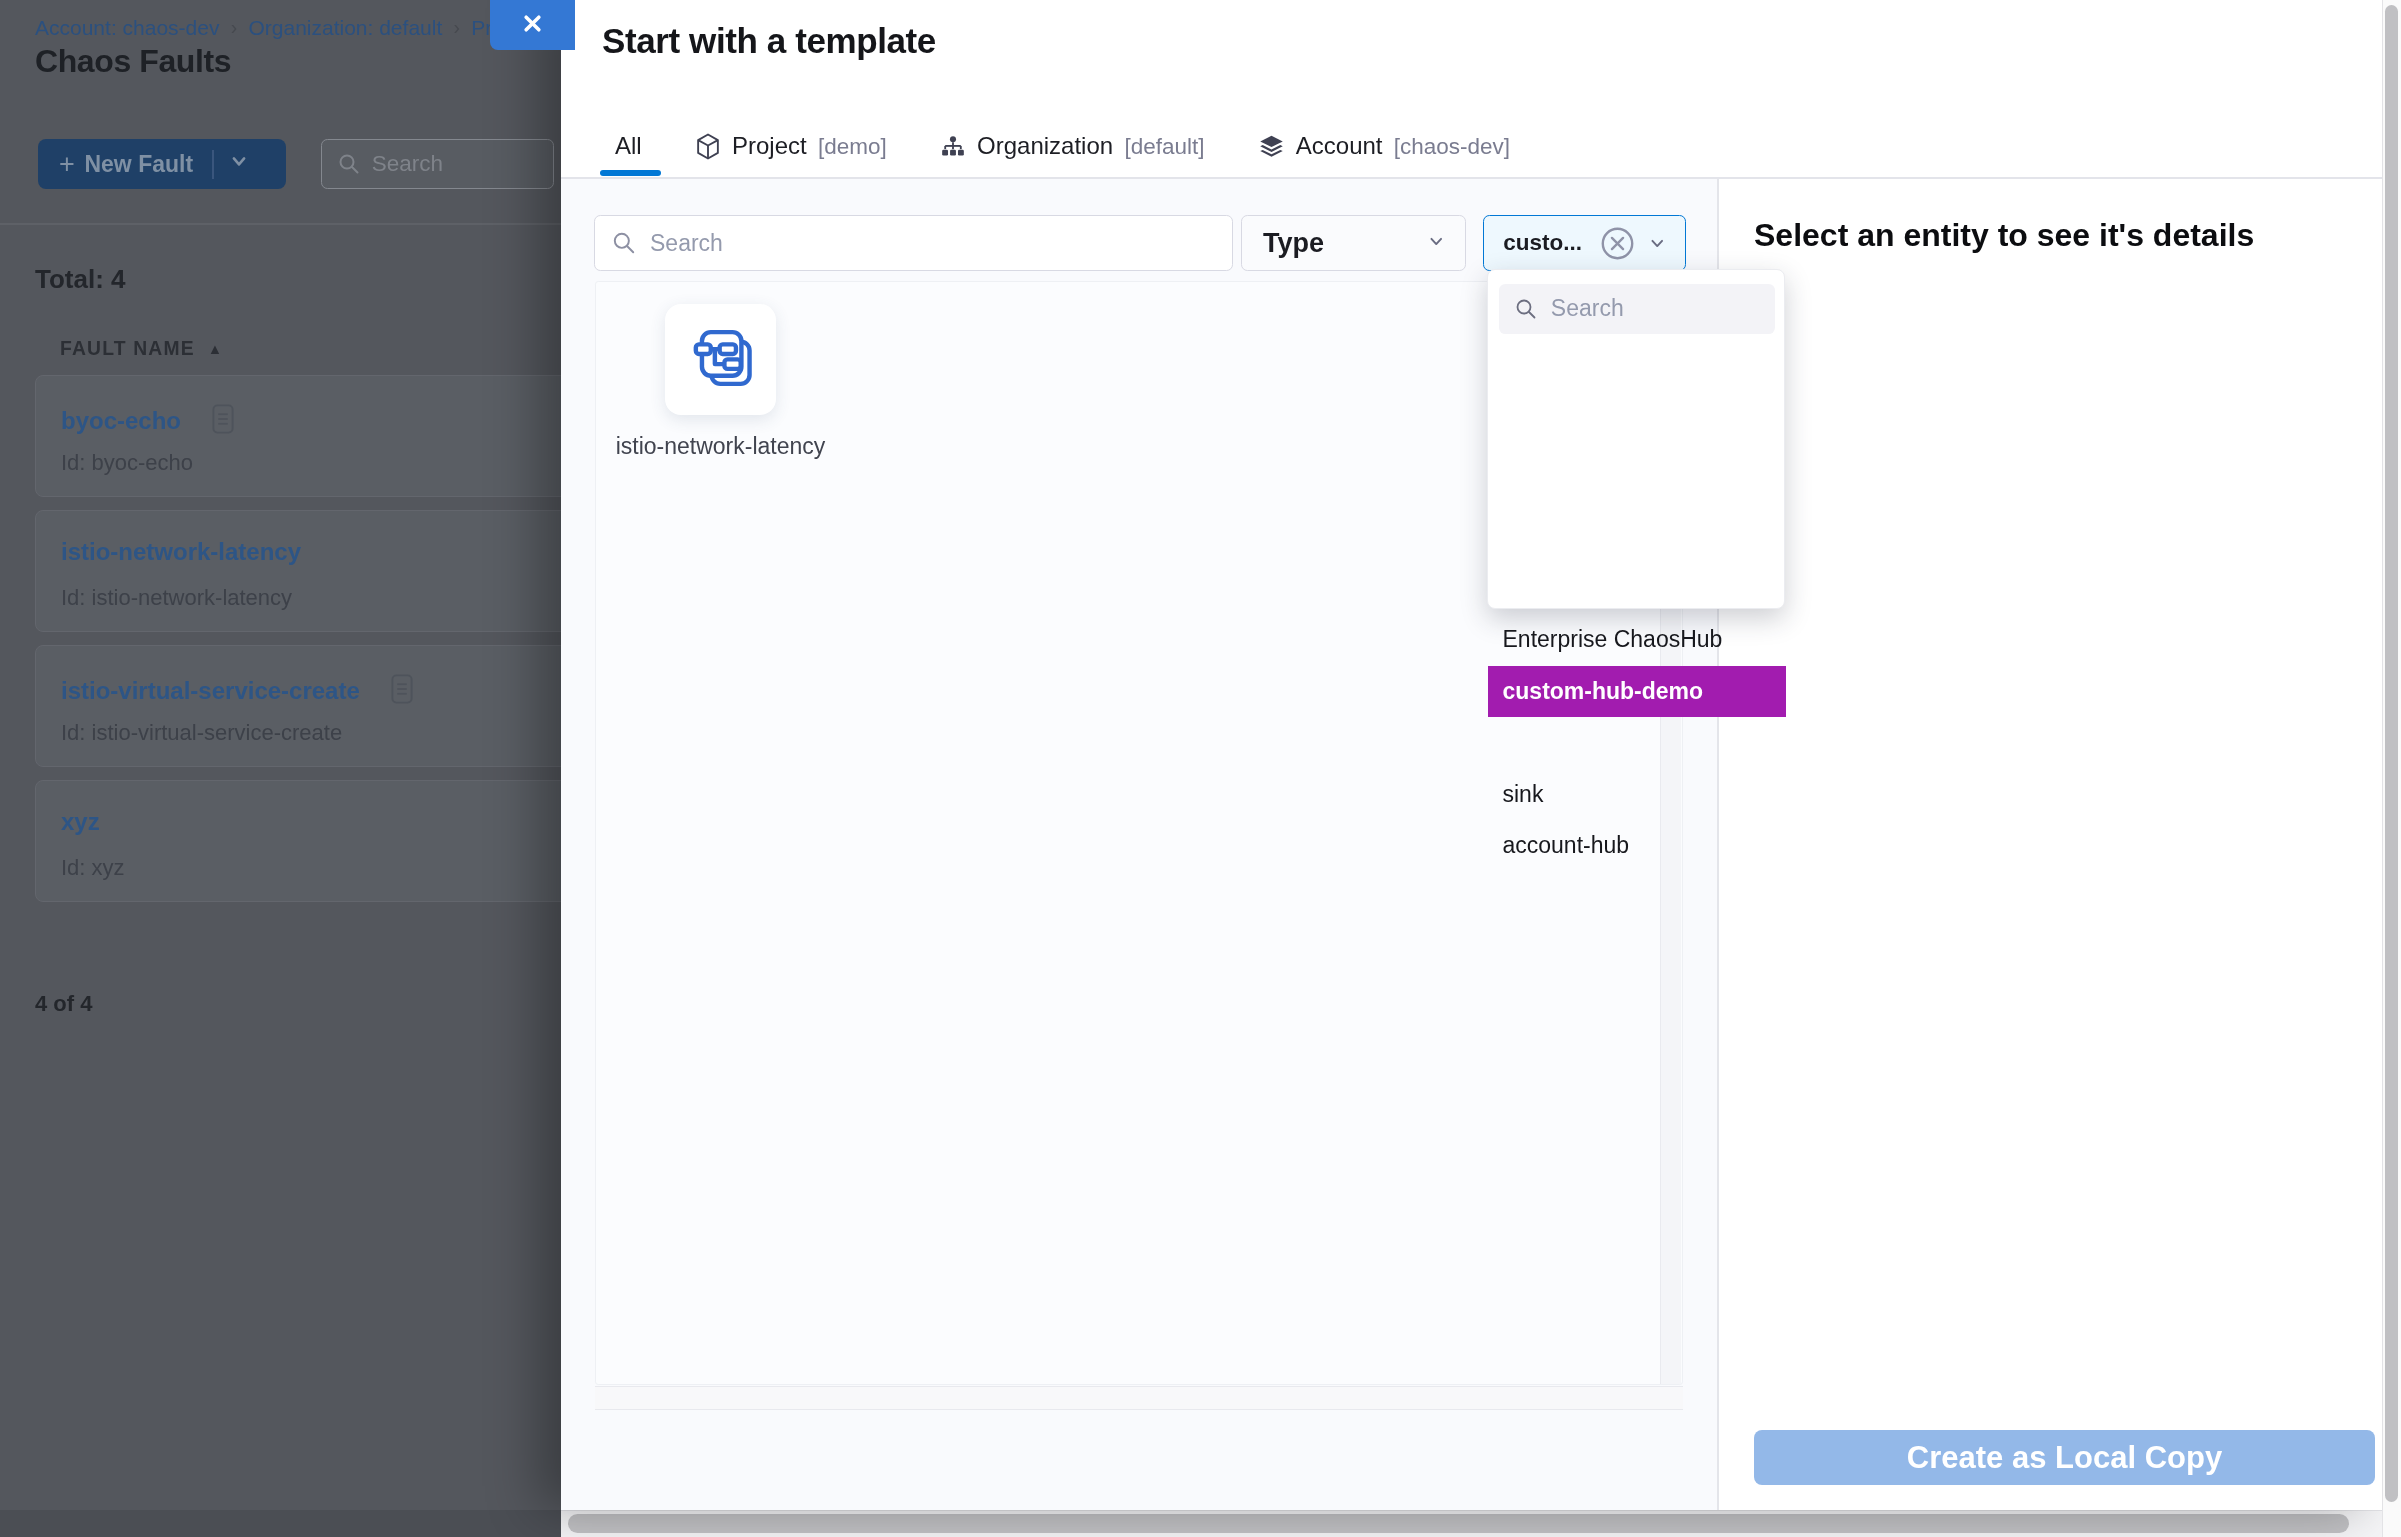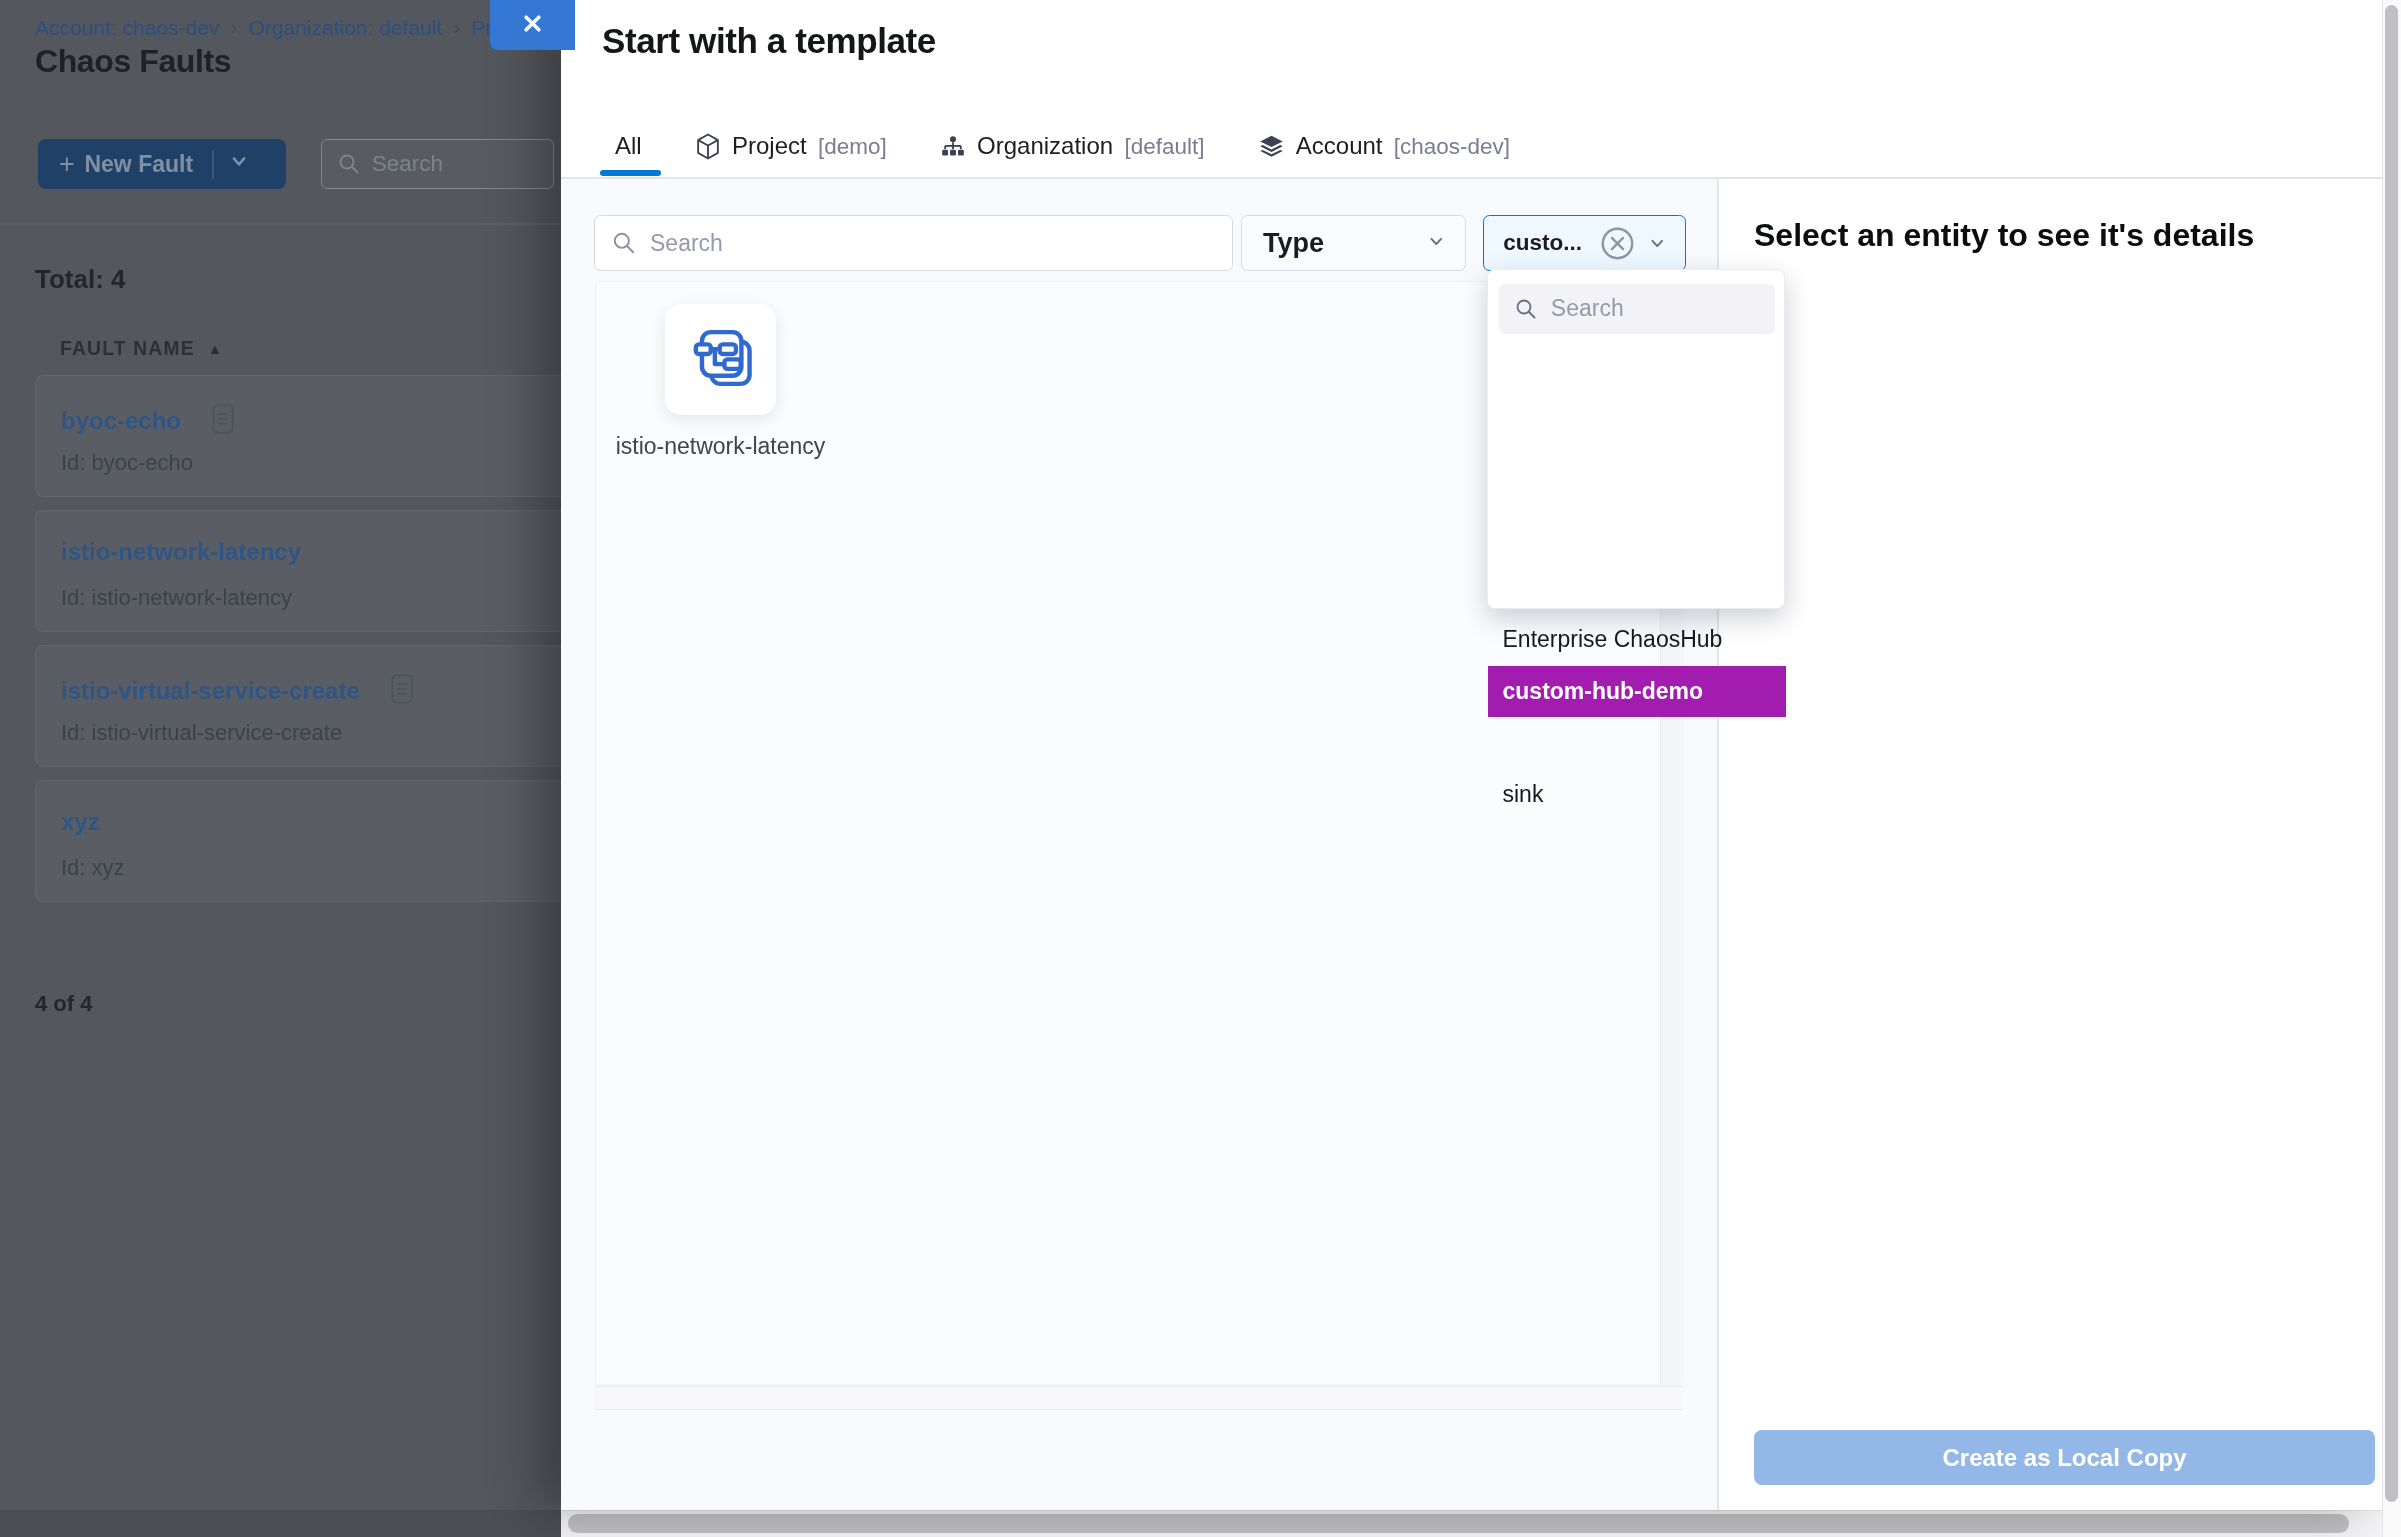--- a/index.html
+++ b/index.html
@@ -78,21 +78,21 @@
   .grid-scrolltrack { left:1099px; top:283px; width:21px; height:1101px; background:#f4f5f8; border-left:0.8px solid #e9eaef; }
   .grid-footer { left:34px; top:1386px; width:1088px; height:24px; background:#f8f8fa; border-top:0.8px solid #e8e9ee; border-bottom:0.8px solid #e8e9ee; }
 
   .template-tile { left:104px; top:304px; width:111px; height:111px; background:#ffffff; border-radius:16px;
     box-shadow:0 4.8px 16px rgba(50,70,110,0.12); display:flex; align-items:center; justify-content:center; cursor:pointer; }
   .template-label { left:47px; top:429px; width:225px; text-align:center; font-size:23px; line-height:34px; color:#41444f; }
 
   .panel-divider { left:1156px; top:179px; width:1.6px; height:1331px; background:#e4e5ea; }
   .details-empty { left:1193px; top:217px; font-size:32px; font-weight:700; color:#0c0d10; }
   .create-btn { left:1193px; top:1430px; width:621px; height:55px; background:#93b8e8; border-radius:8px;
-    display:flex; align-items:center; justify-content:center; color:#ffffff; font-size:24px; font-weight:700; }
+    display:flex; align-items:center; justify-content:center; color:#ffffff; font-size:31px; font-weight:700; }
 
   
   .hub-menu { left:1487px; top:269px; width:298px; height:340px; background:#ffffff; border:0.8px solid #ebecf0;
     border-radius:8px; box-shadow:0 9.7px 27px rgba(35,40,60,0.22); z-index:30; }
   .hub-menu-search { position:absolute; left:11.3px; top:13.7px; width:276px; height:50px; background:#f3f3f7;
     border-radius:6.4px; display:flex; align-items:center; }
   .hub-menu-search .mag { margin:0 13px 0 14.5px; display:flex; }
   .hub-option { position:absolute; left:0; width:298px; height:51px; display:flex; align-items:center;
     font-size:23px; color:#17181d; cursor:pointer; }
   .hub-option span { margin-left:14.5px; }
@@ -327,19 +327,22 @@
   </div>
   <div class="hub-option opt-0">
       <span>Enterprise ChaosHub</span>
     </div>
   <div class="hub-option opt-1 selected">
       <span>custom-hub-demo</span>
     </div>
   <div class="hub-option opt-3">
       <span>sink</span>
     </div>
+  <div class="hub-option opt-4">
+      <span>account-hub</span>
+    </div>
 </div>
 
 <div class="abs hscroll-track"></div>
 <div class="abs hscroll-thumb"></div>
 <div class="abs vscroll-track"></div>
 <div class="abs vscroll-thumb"></div>
 
 
 </body></html>

